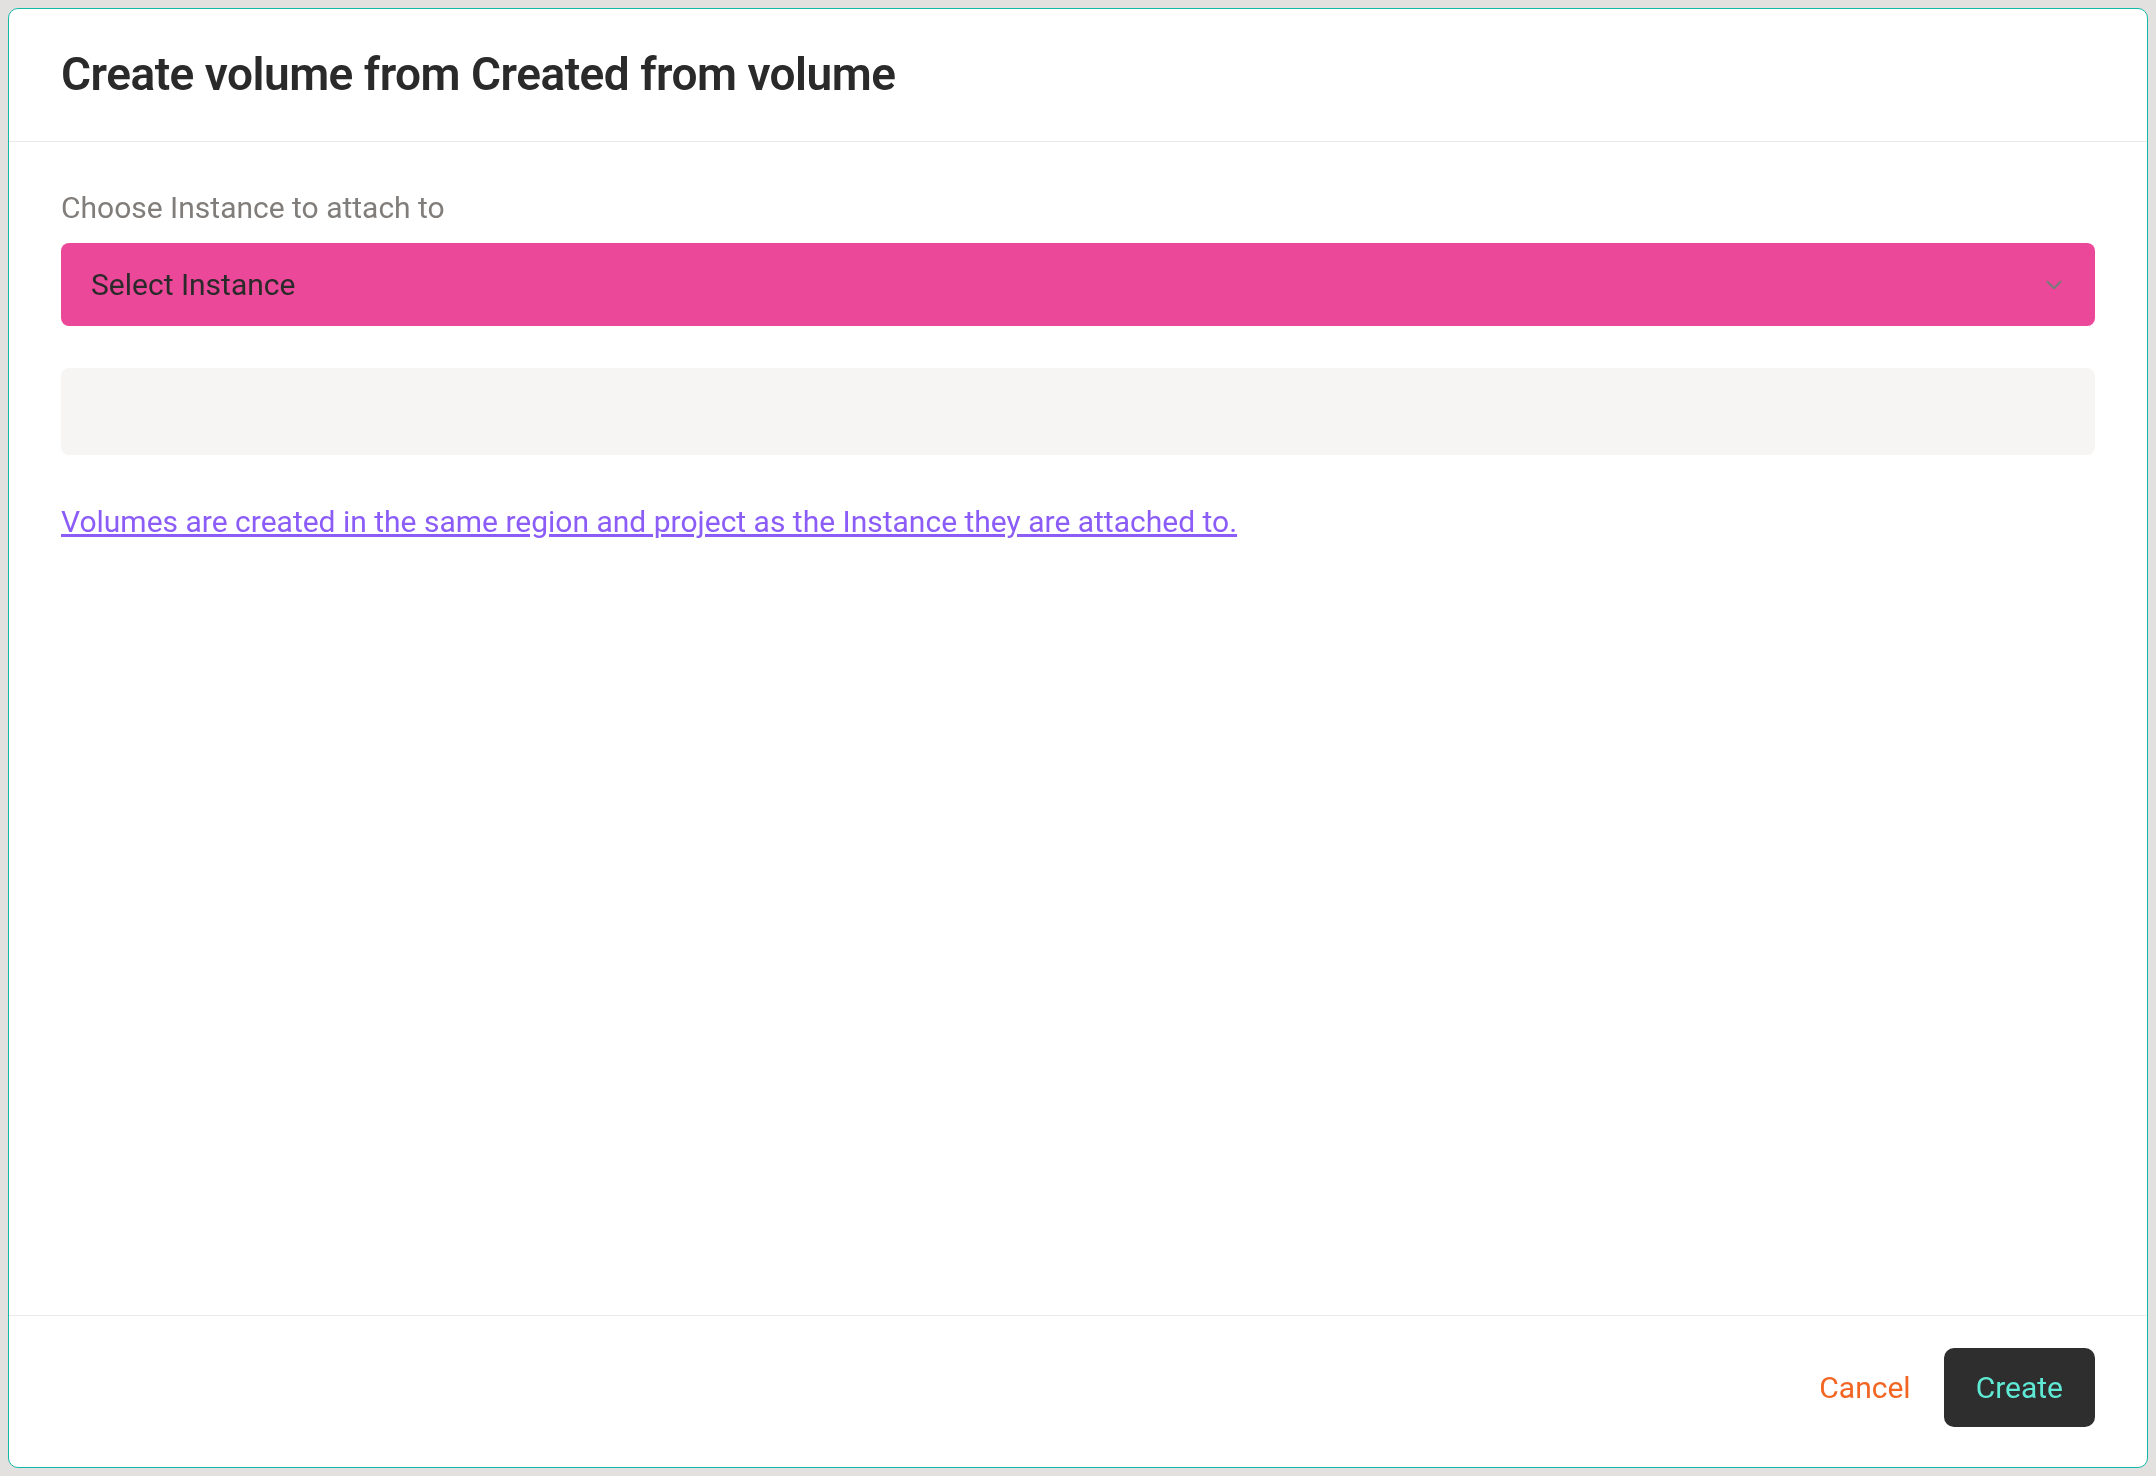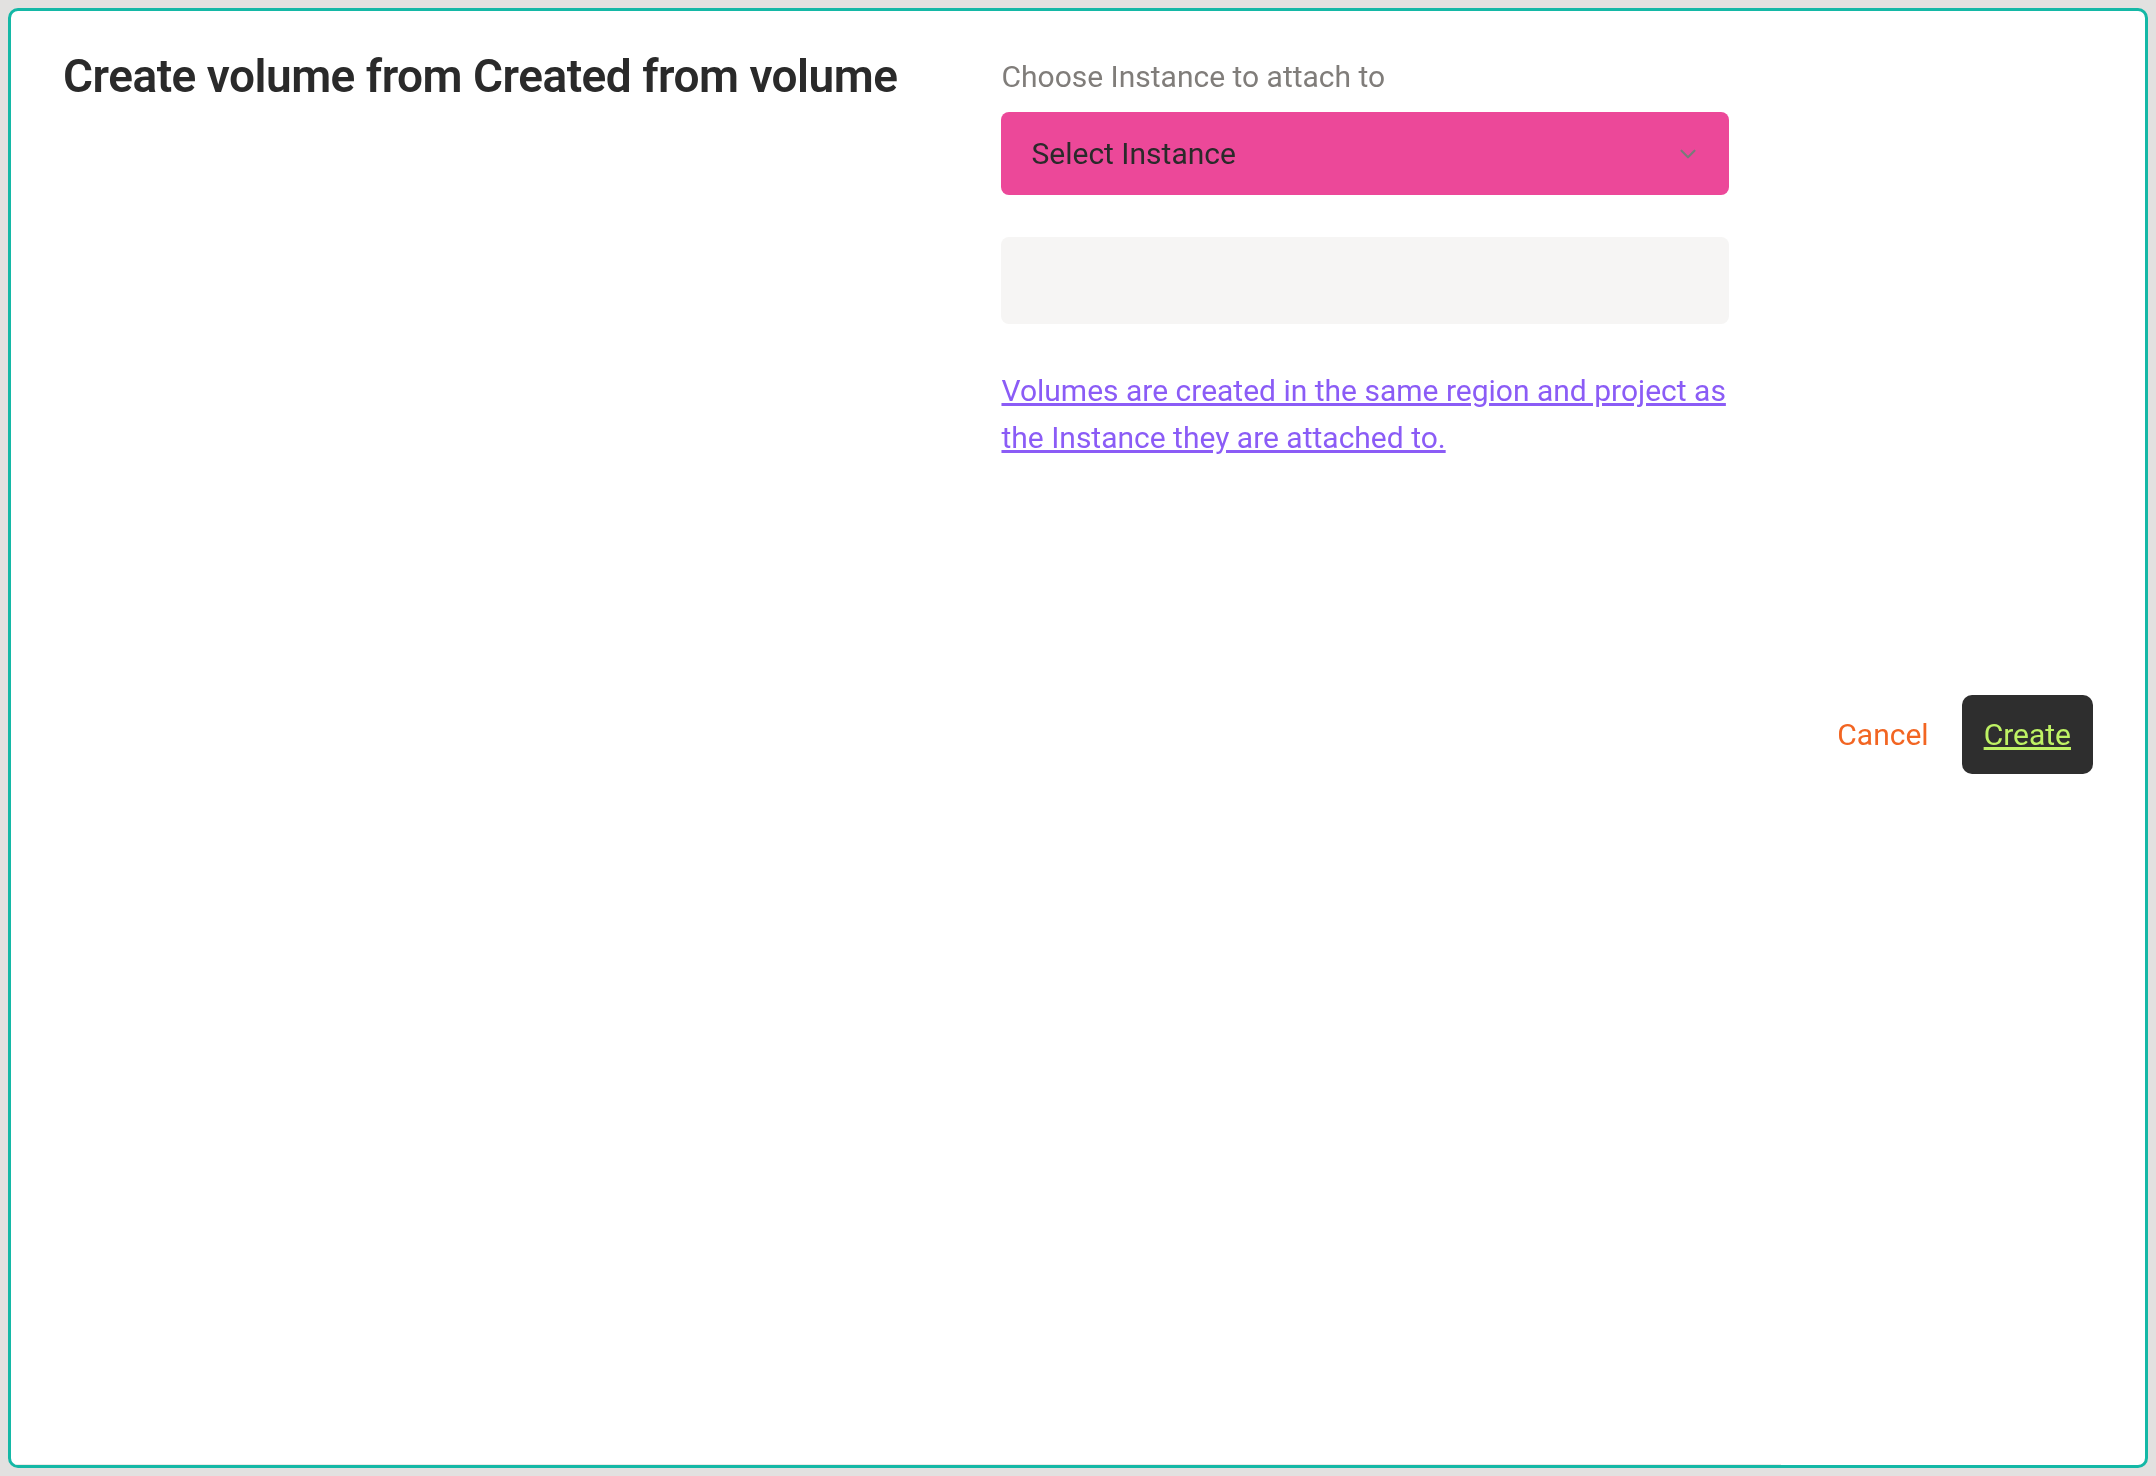--- a/index.html
+++ b/index.html
@@ -9,22 +9,23 @@
     background: #e2e1e0;
     display: flex;
     align-items: stretch;
     justify-content: stretch;
   }
   .modal {
     background: #ffffff;
     width: 100%;
     margin: 8px;
     border-radius: 10px;
-    border: 3px solid #14b8a6;
+    border: 1px solid #14b8a6;
     display: flex;
+    flex-direction: column;
     overflow: hidden;
   }
   .modal-header {
     padding: 38px 52px 40px 52px;
     border-bottom: 1px solid #eceae8;
   }
   .modal-title {
     font-size: 46px;
     font-weight: 600;
     color: #2a2a2a;
@@ -96,28 +97,27 @@
     background: transparent;
     border: none;
     color: #f26522;
     font-size: 30px;
     cursor: pointer;
     font-family: inherit;
     padding: 10px 4px;
   }
   .btn-create {
     background: #2e2e2e;
-    color: #bef264;
+    color: #5eead4;
     border: none;
     border-radius: 10px;
     font-size: 30px;
-    padding: 22px 22px;
+    padding: 22px 32px;
     cursor: pointer;
     font-family: inherit;
-    text-decoration: underline;
   }
 </style>
 </head>
 <body>
 
 <div class="modal">
 
   <div class="modal-header">
     <h1 class="modal-title">Create volume from Created from volume</h1>
   </div>

